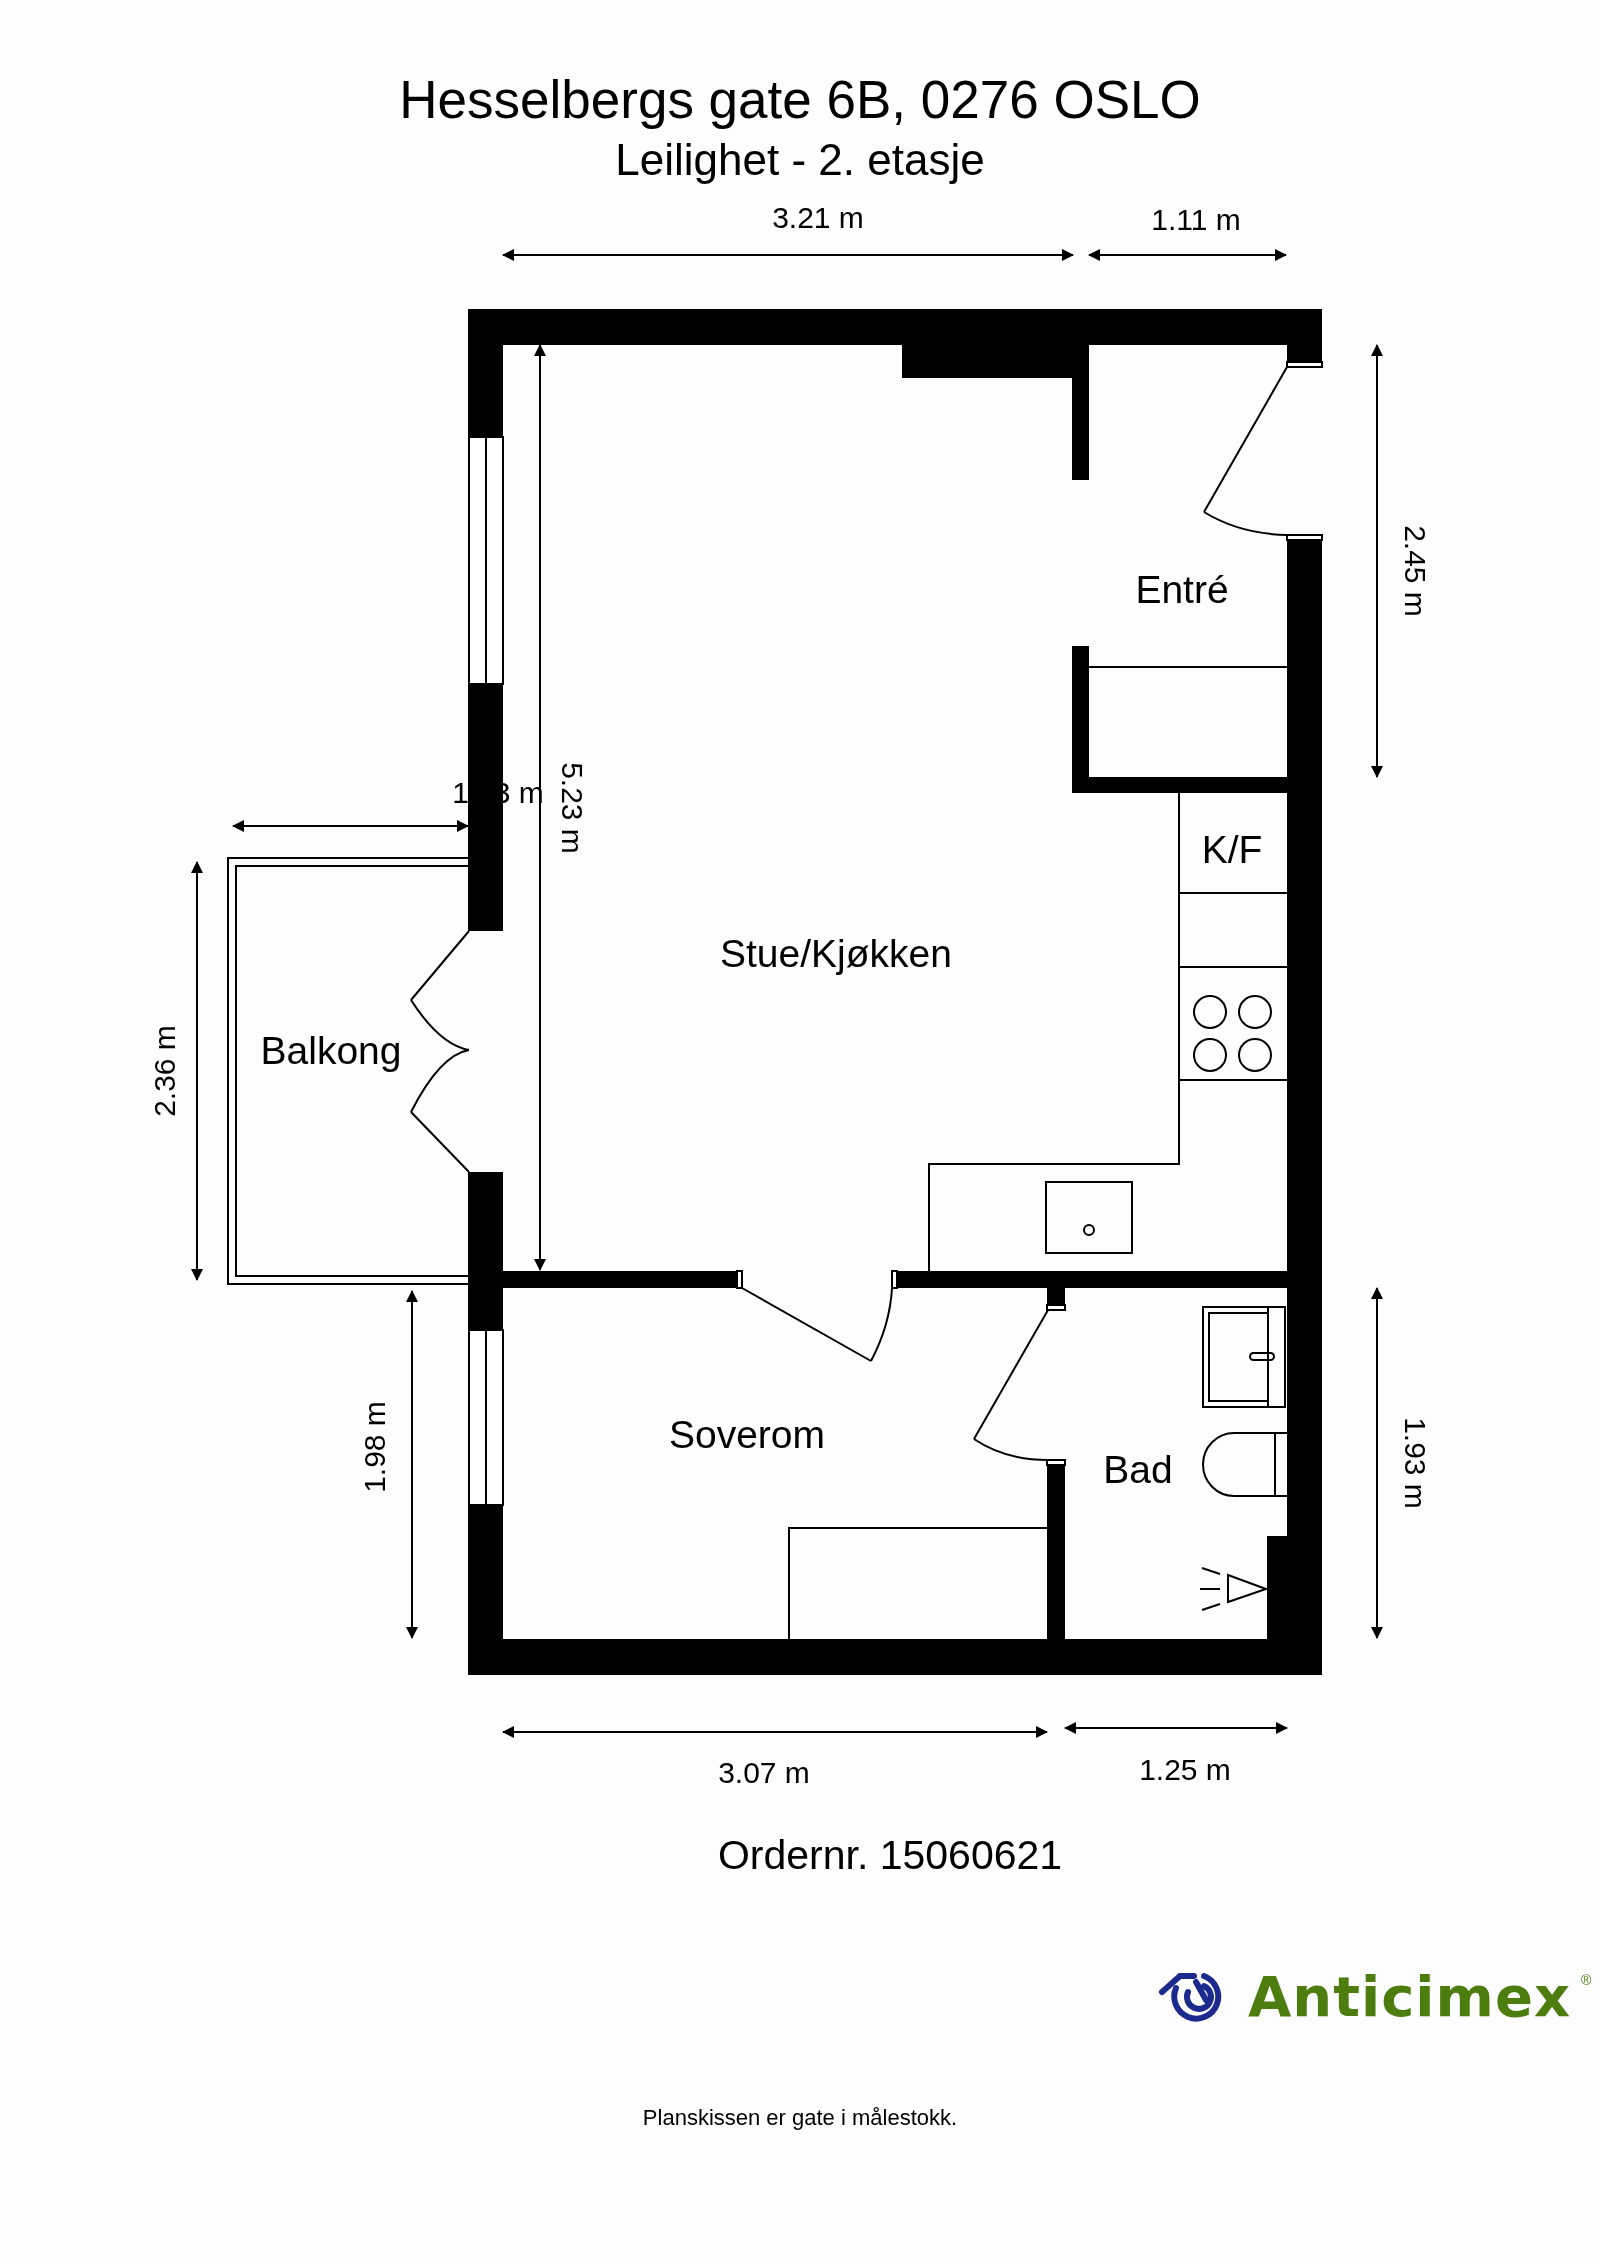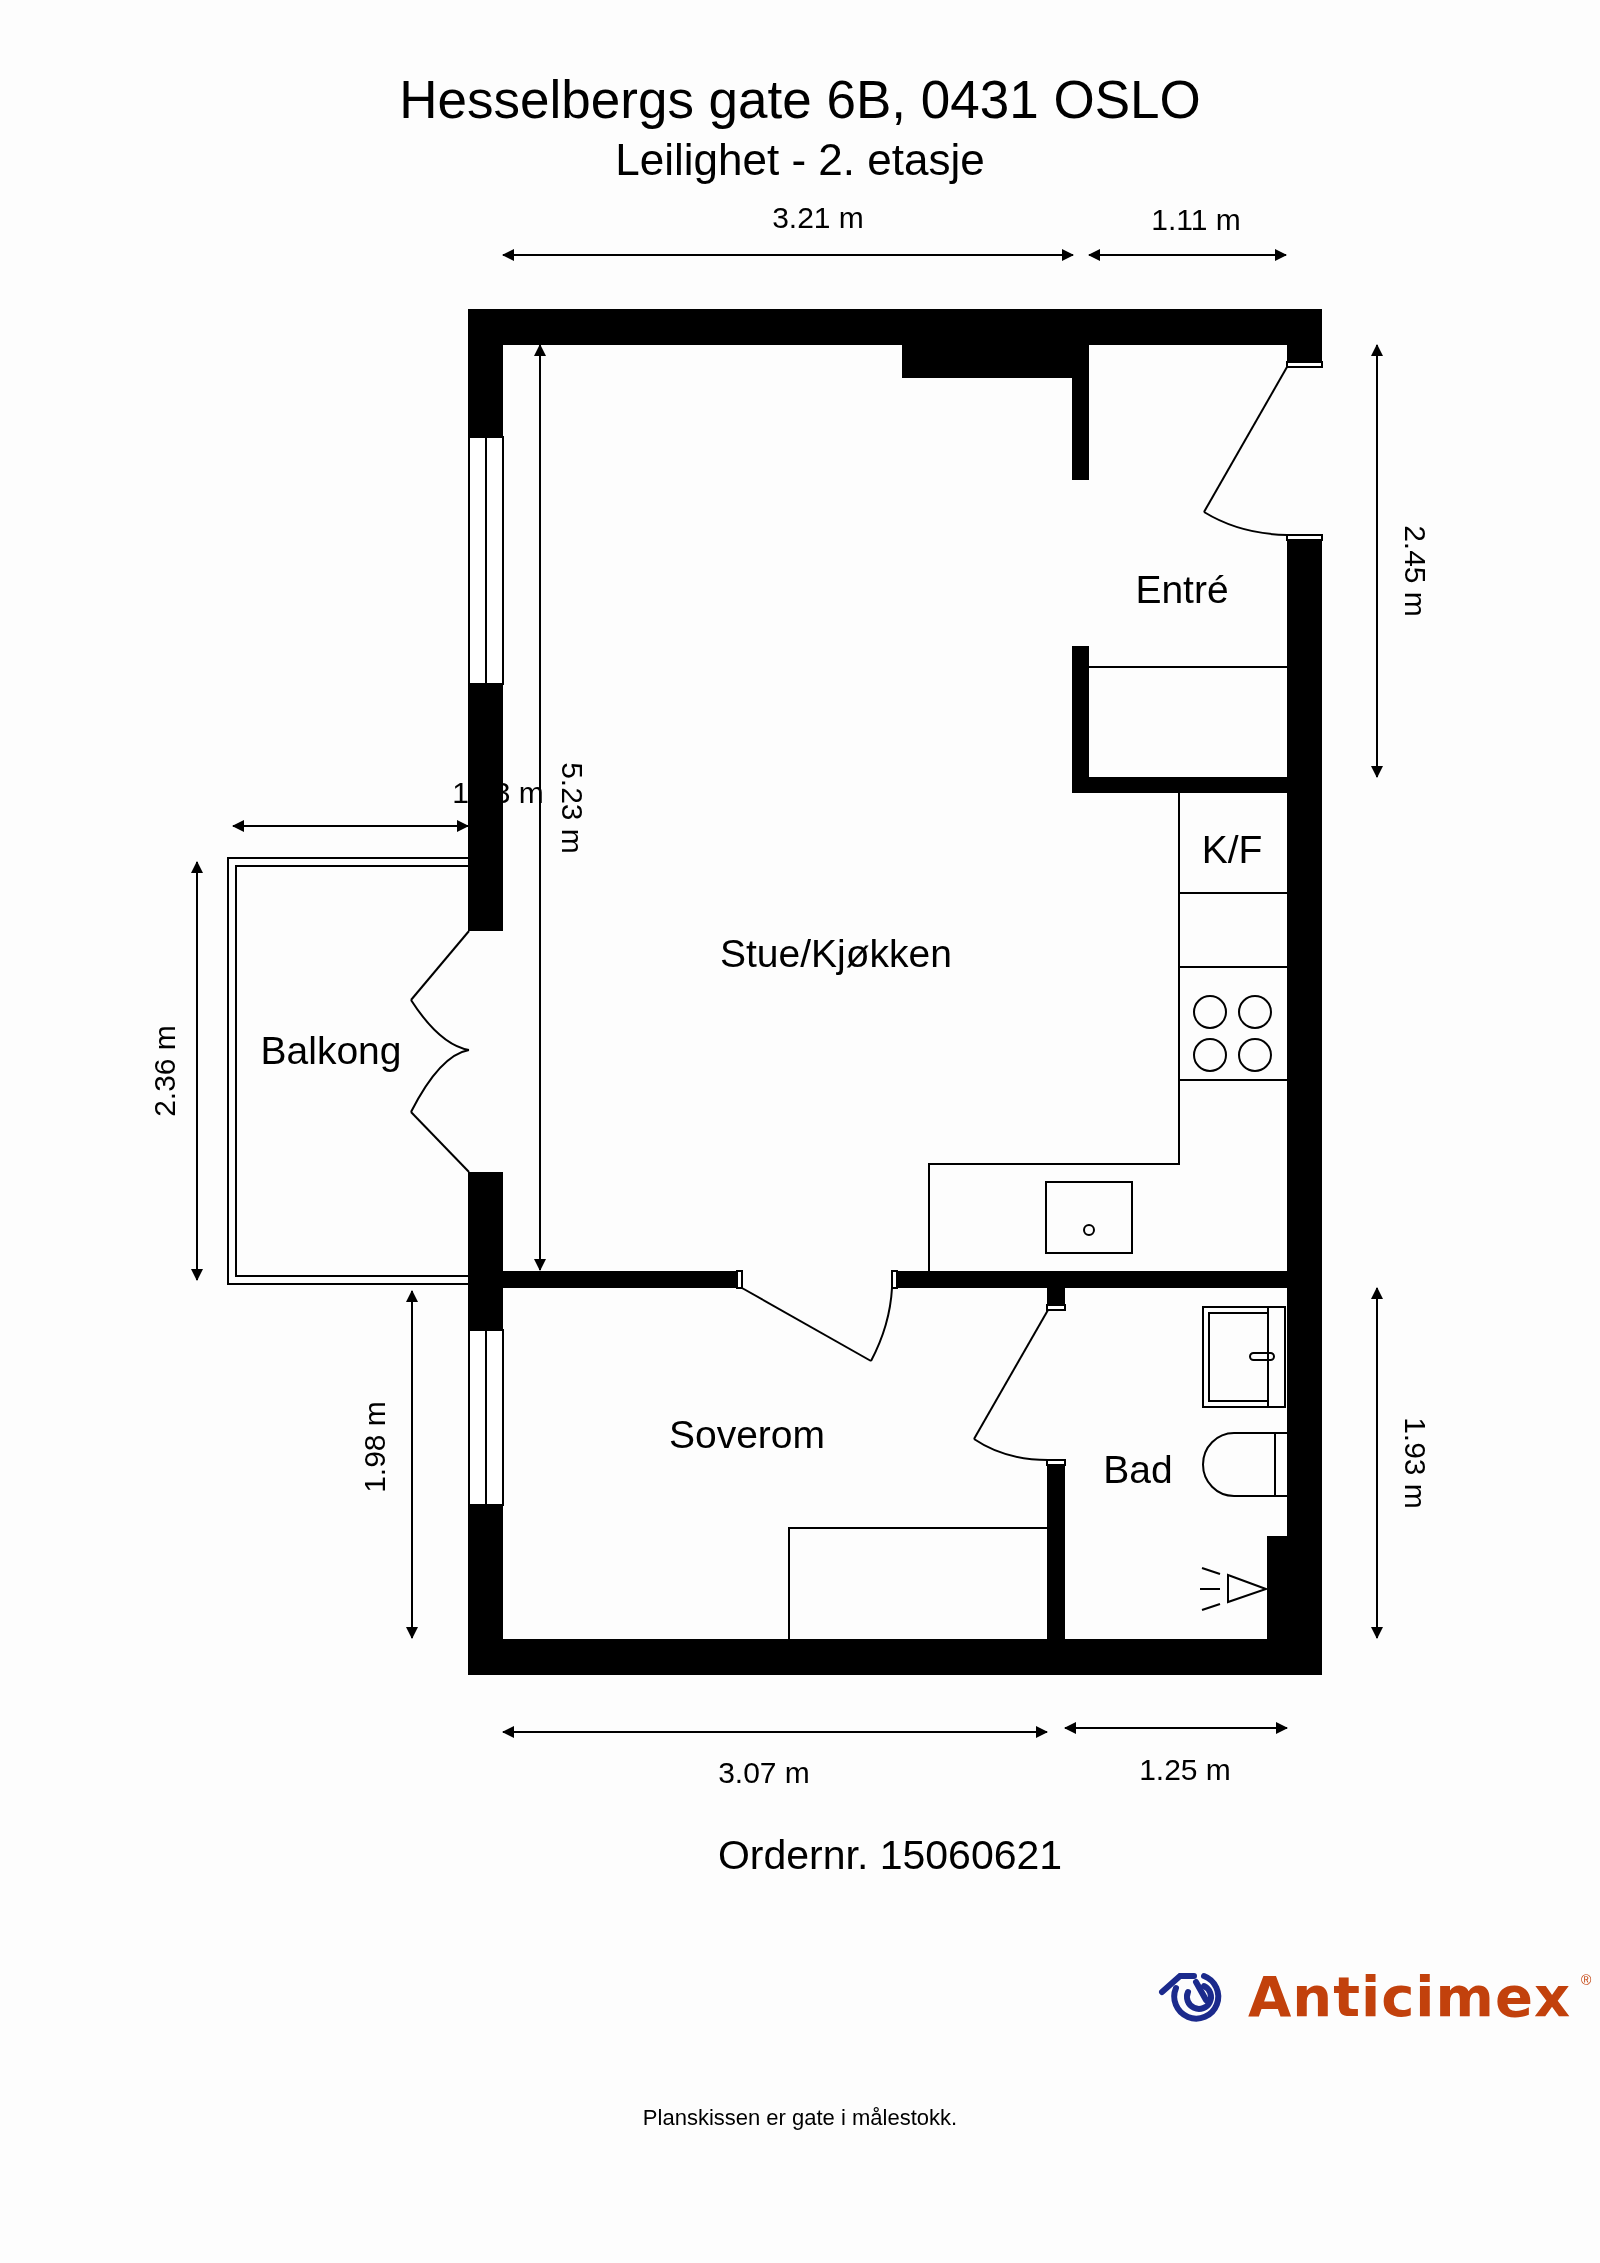--- a/index.html
+++ b/index.html
@@ -5,30 +5,30 @@
   html, body { margin: 0; padding: 0; background: #fdfdfd; }
   body { width: 1600px; height: 2263px; position: relative; overflow: hidden;
          font-family: "Liberation Sans", sans-serif; color: #000; }
   .abs { position: absolute; white-space: nowrap; }
   .title { left: 0; width: 1600px; top: 70px; text-align: center; font-size: 53px; line-height: 60px; }
   .subtitle { left: 0; width: 1600px; top: 135px; text-align: center; font-size: 44px; line-height: 50px; }
   svg.plan { position: absolute; left: 0; top: 0; }
   .dim { font-size: 30px; }
   .room { font-size: 39px; }
   .order { left: 0; width: 1780px; top: 1832px; text-align: center; font-size: 41px; }
-  .logo { left: 1158px; top: 1966px; height: 60px; display: flex; align-items: center; gap: 10px; color: #c2410c; }
+  .logo { left: 1158px; top: 1966px; height: 60px; display: flex; align-items: center; gap: 10px; color: #4d7c0f; }
   .logo-text { font-family: "DejaVu Sans", sans-serif; font-weight: bold; font-size: 56px; letter-spacing: 1px; }
   .logo-reg { font-size: 14px; align-self: flex-start; margin-top: 6px; }
   .footer { left: 0; width: 1600px; top: 2106px; text-align: center; font-size: 22px; line-height: 24.5px; }
   .footer div { white-space: nowrap; }
 </style>
 </head>
 <body>
 
-<div class="abs title">Hesselbergs gate 6B, 0431 OSLO</div>
+<div class="abs title">Hesselbergs gate 6B, 0276 OSLO</div>
 <div class="abs subtitle">Leilighet  - 2. etasje</div>
 
 <svg class="plan" width="1600" height="2263" viewBox="0 0 1600 2263">
   <defs>
     <marker id="arr" viewBox="0 0 12 12" refX="11" refY="6" markerWidth="12" markerHeight="12" markerUnits="userSpaceOnUse" orient="auto-start-reverse">
       <path d="M0,0 L12,6 L0,12 z" fill="#000"></path>
     </marker>
   </defs>
 
   <g fill="#000">

